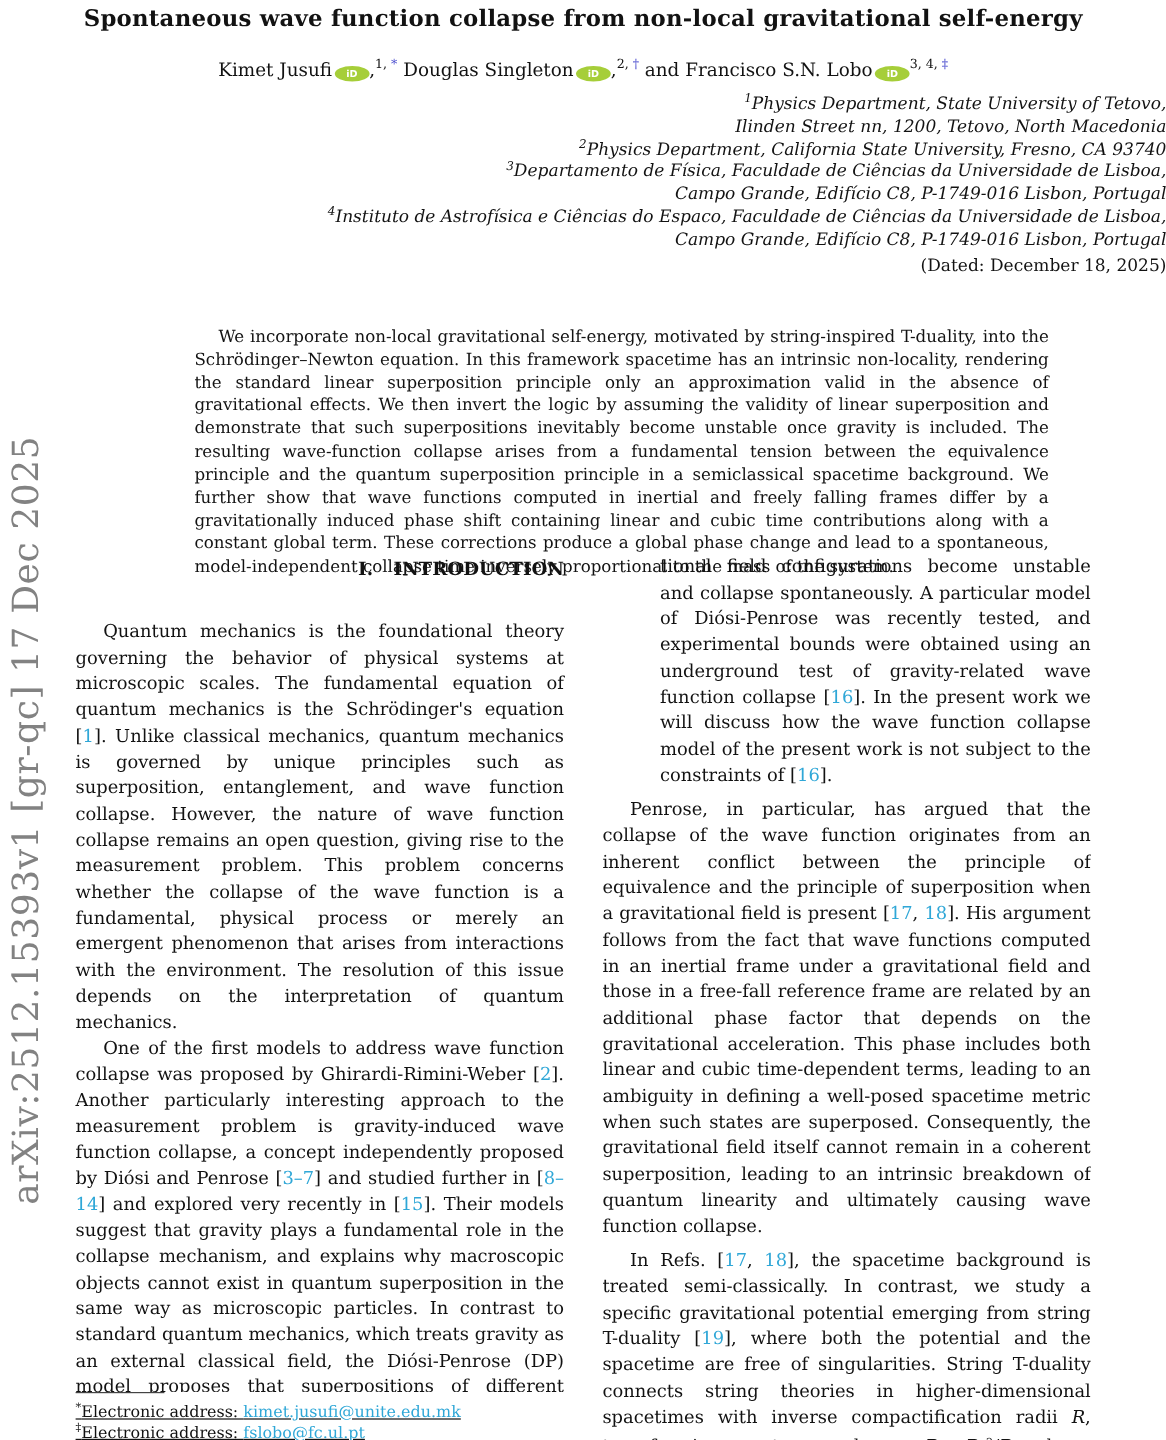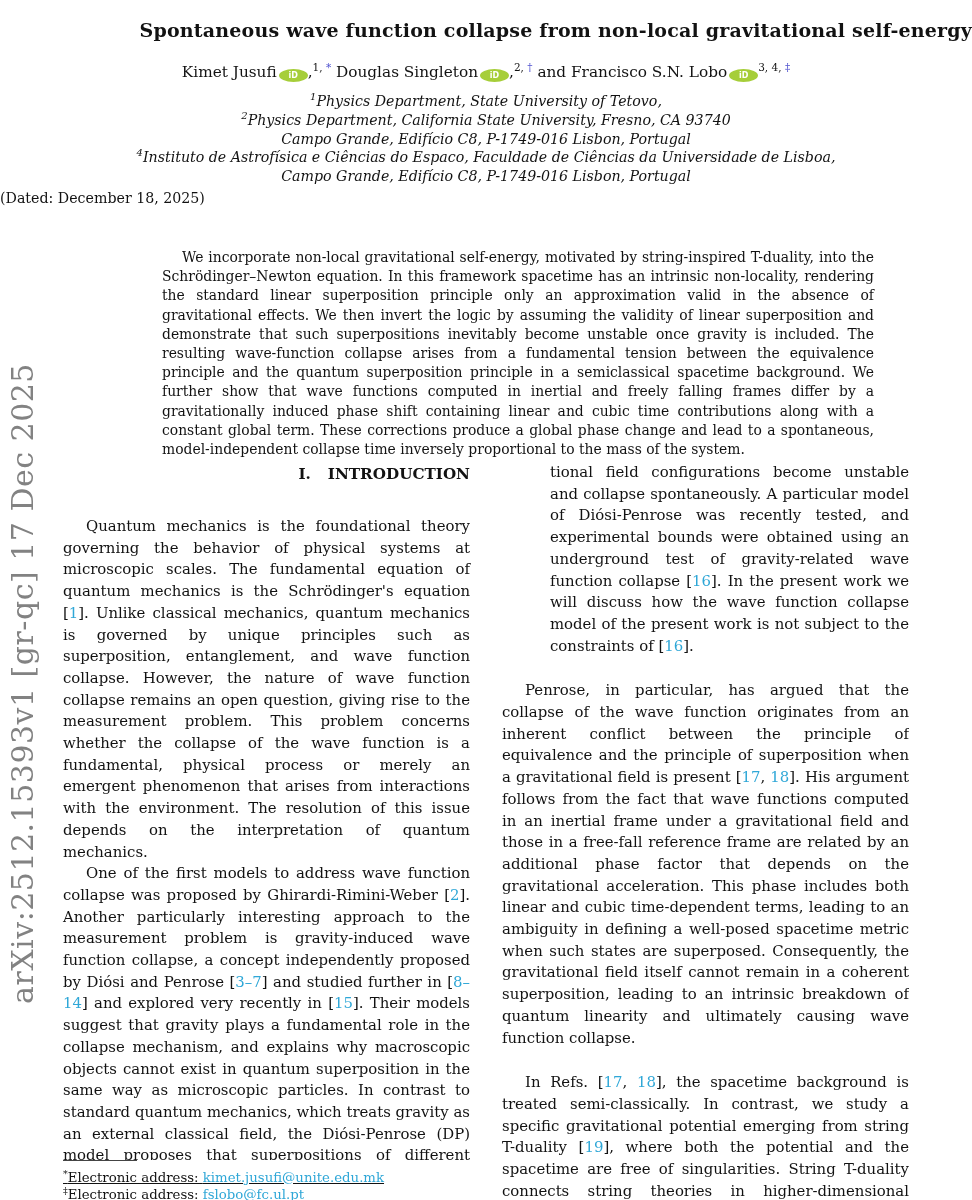--- a/index.html
+++ b/index.html
@@ -16,47 +16,47 @@
     font-family:"DejaVu Serif","Liberation Serif",serif;
     overflow:hidden;
   }
   
   .arxiv-sidebar{
     position:absolute;left:5px;top:1004px;
     transform:rotate(-90deg);transform-origin:top left;
     font-size:30px;color:var(--gray);white-space:nowrap;letter-spacing:.5px;
   }
   
-  .title{margin:0;padding-top:19px;text-align:right;font-size:19px;font-weight:bold;letter-spacing:.2px;}
+  .title{margin:0;padding-top:5px;text-align:center;font-size:19px;font-weight:bold;letter-spacing:.2px;}
   .authors{margin-top:22px;text-align:center;font-size:15.3px;}
   .authors sup{font-size:10.5px;line-height:0;}
   .mark{color:var(--mark);}
   .orcid{
     display:inline-block;width:29px;height:13px;border-radius:50%;
     background:var(--orcid);color:#fff;font-family:"DejaVu Sans",sans-serif;
     font-size:8px;font-weight:bold;line-height:13px;text-align:center;
     margin-left:2px;vertical-align:-1px;
   }
-  .affils{margin-top:10px;font-style:italic;text-align:center;font-size:14.2px;line-height:18.8px;}
+  .affils{margin-top:10px;font-style:italic;text-align:right;font-size:14.2px;line-height:18.8px;}
   .affils sup{font-size:10px;line-height:0;}
-  .dated{text-align:left;font-size:14.2px;margin-top:4px;}
+  .dated{text-align:right;font-size:14.2px;margin-top:4px;}
   
   .abstract{
     width:712px;margin:42px 0 0 162px;
     text-align:justify;font-size:13.9px;line-height:19.2px;text-indent:20px;
   }
   
   .col{position:absolute;top:462px;width:407px;}
   .col-left{left:63px;}
   .col-right{left:502px;height:738px;overflow:hidden;}
   .sec-heading{margin:3px 0 33px 0;text-align:right;font-size:15.2px;font-weight:bold;}
   .sec-gap{display:inline-block;width:17px;}
   .para{margin:0;font-size:14.9px;line-height:21.7px;text-align:justify;text-indent:23px;}
   .para.noindent{text-indent:0;margin-left:48px;}
-  .col-right .para + .para{margin-top:23px;}
+  .col-right .para + .para{margin-top:7px;}
   .seg-c{color:var(--cyan);}
   .seg-i{font-style:italic;}
   .seg-sup{font-size:.62em;vertical-align:.5em;}
   
   .footnotes{position:absolute;left:63px;top:1160px;width:407px;font-size:13.3px;line-height:17px;background:#fff;text-decoration:underline;}
   .fn-rule{width:74px;border-top:1.3px solid #444;margin-bottom:8px;}
   .fn-line sup{font-size:9.5px;line-height:0;}
   .fn-email{color:var(--cyan);}
 </style>
 </head>
@@ -64,21 +64,23 @@
 
 <div class="page">
 
   <div class="arxiv-sidebar">arXiv:2512.15393v1 [gr-qc] 17 Dec 2025</div>
 
   <header>
     <h1 class="title">Spontaneous wave function collapse from non-local gravitational self-energy</h1>
     <div class="authors" id="authors"><span class="author">Kimet Jusufi<span class="orcid">iD</span>,<sup>1, <span class="mark">*</span></sup></span> <span class="author">Douglas Singleton<span class="orcid">iD</span>,<sup>2, <span class="mark">†</span></sup></span> <span class="author">and Francisco S.N. Lobo<span class="orcid">iD</span><sup>3, 4, <span class="mark">‡</span></sup></span></div>
     <div class="affils" id="affils">
         <div class="affil-line"><sup>1</sup>Physics Department, State University of Tetovo,</div>
+        <div class="affil-line">Ilinden Street nn, 1200, Tetovo, North Macedonia</div>
         <div class="affil-line"><sup>2</sup>Physics Department, California State University, Fresno, CA 93740</div>
+        <div class="affil-line"><sup>3</sup>Departamento de Física, Faculdade de Ciências da Universidade de Lisboa,</div>
         <div class="affil-line">Campo Grande, Edifício C8, P-1749-016 Lisbon, Portugal</div>
         <div class="affil-line"><sup>4</sup>Instituto de Astrofísica e Ciências do Espaco, Faculdade de Ciências da Universidade de Lisboa,</div>
         <div class="affil-line">Campo Grande, Edifício C8, P-1749-016 Lisbon, Portugal</div>
       </div>
     <div class="dated">(Dated: December 18, 2025)</div>
   </header>
 
   <div class="abstract">We incorporate non-local gravitational self-energy, motivated by string-inspired T-duality, into the Schrödinger–Newton equation. In this framework spacetime has an intrinsic non-locality, rendering the standard linear superposition principle only an approximation valid in the absence of gravitational effects. We then invert the logic by assuming the validity of linear superposition and demonstrate that such superpositions inevitably become unstable once gravity is included. The resulting wave-function collapse arises from a fundamental tension between the equivalence principle and the quantum superposition principle in a semiclassical spacetime background. We further show that wave functions computed in inertial and freely falling frames differ by a gravitationally induced phase shift containing linear and cubic time contributions along with a constant global term. These corrections produce a global phase change and lead to a spontaneous, model-independent collapse time inversely proportional to the mass of the system.</div>
 
   <section class="col col-left">

